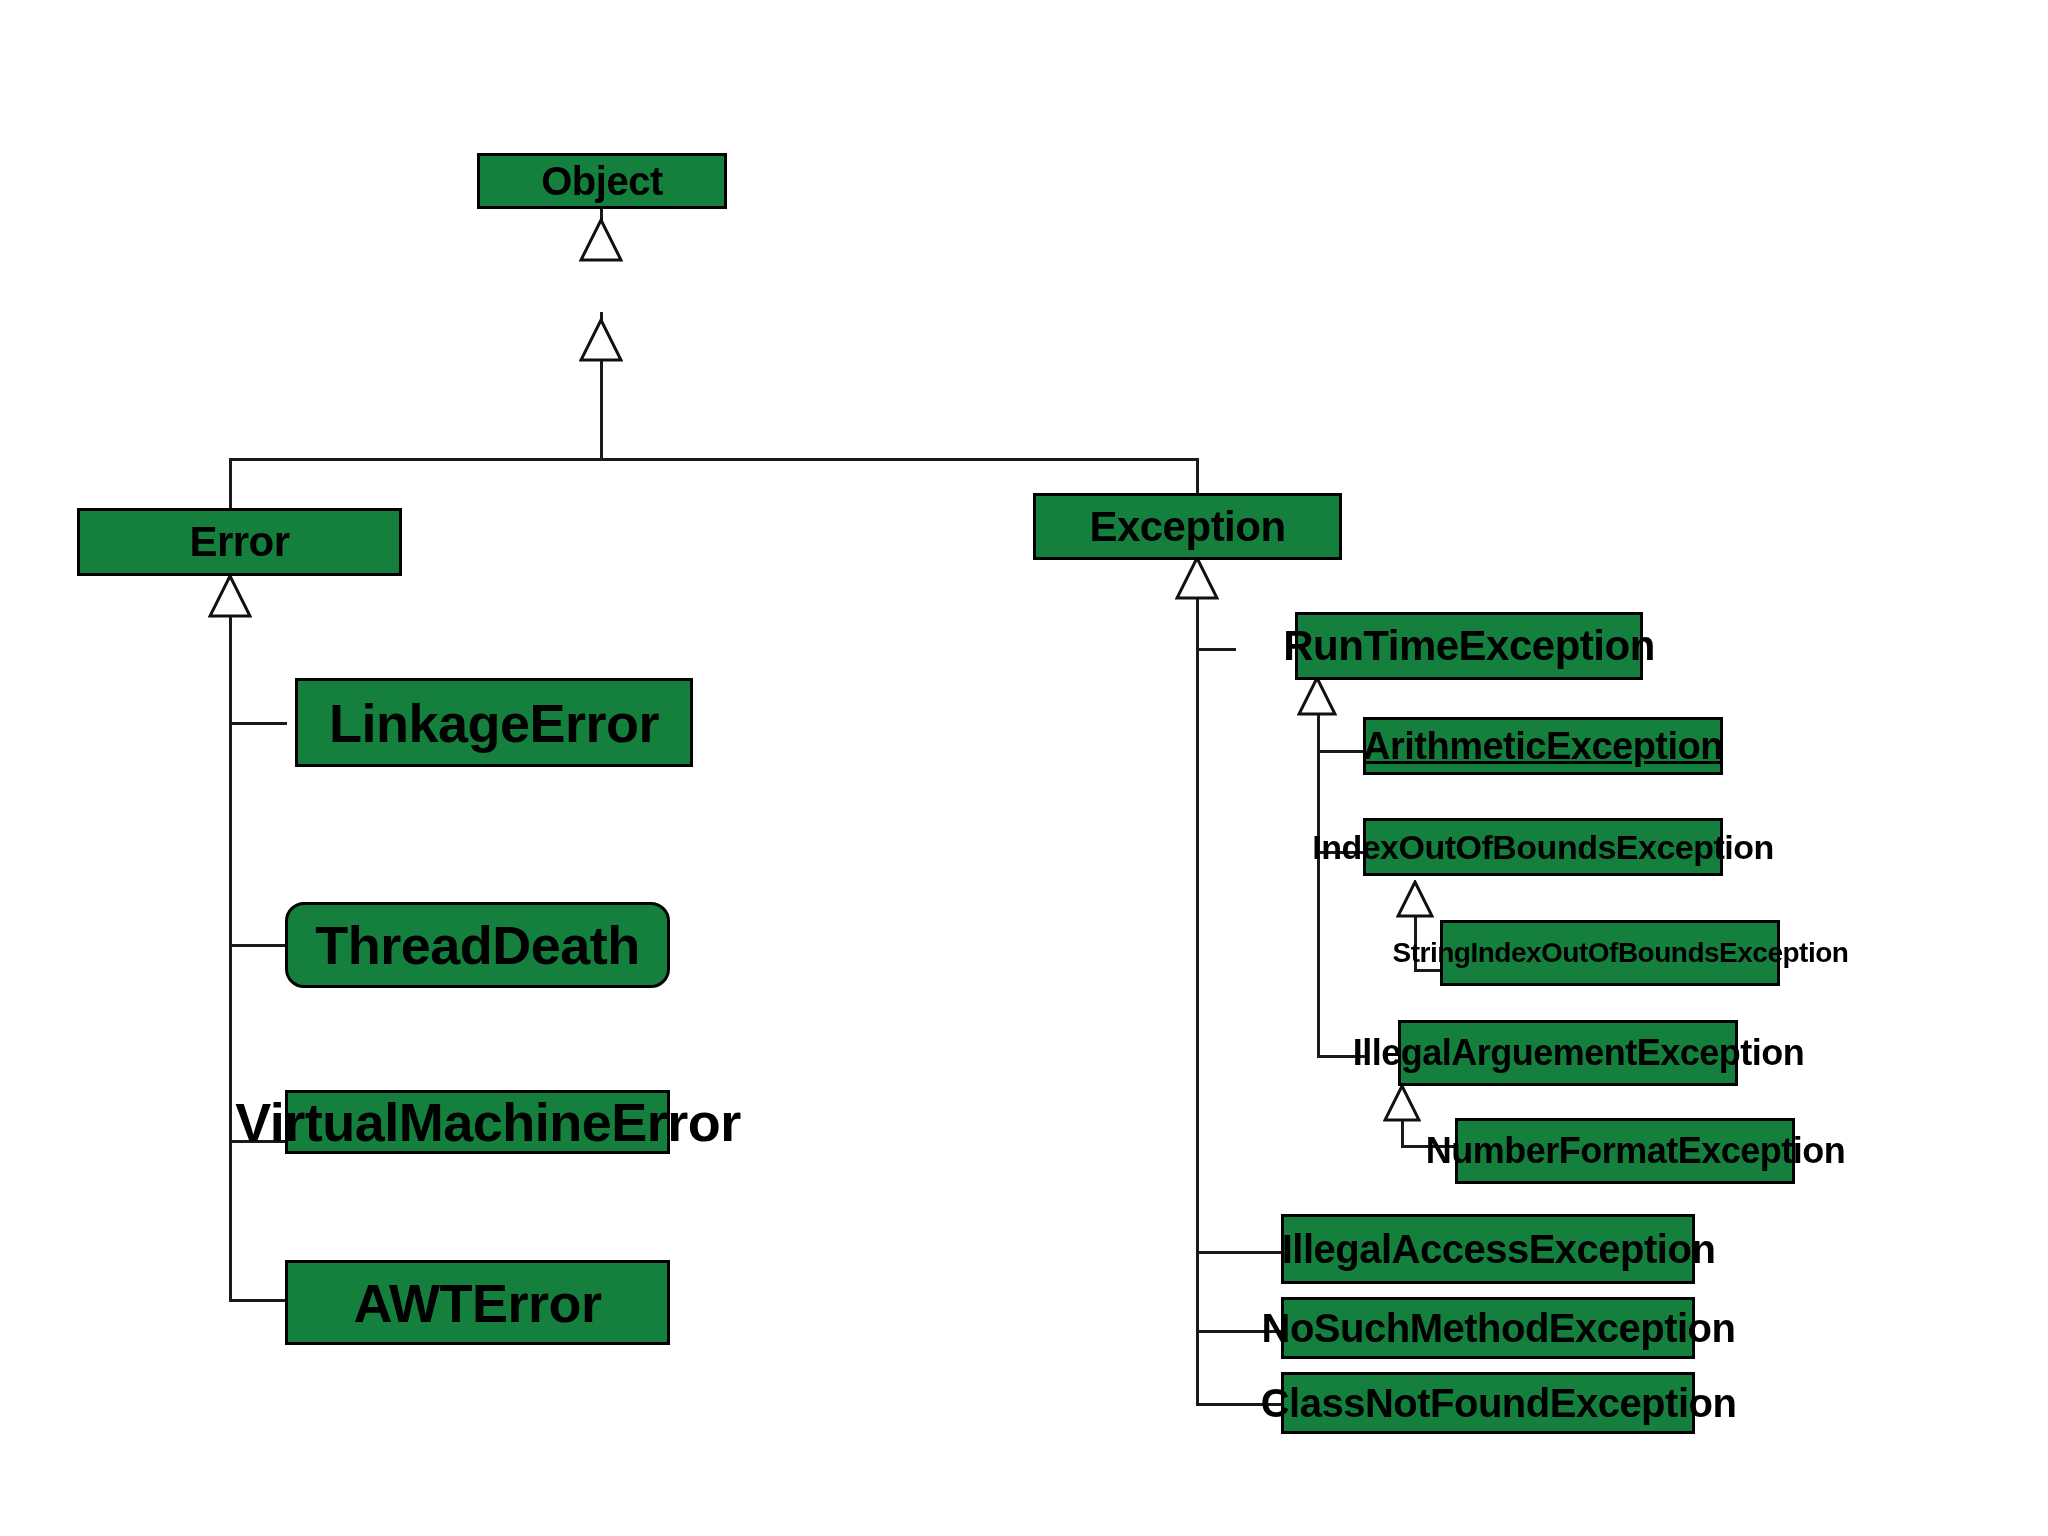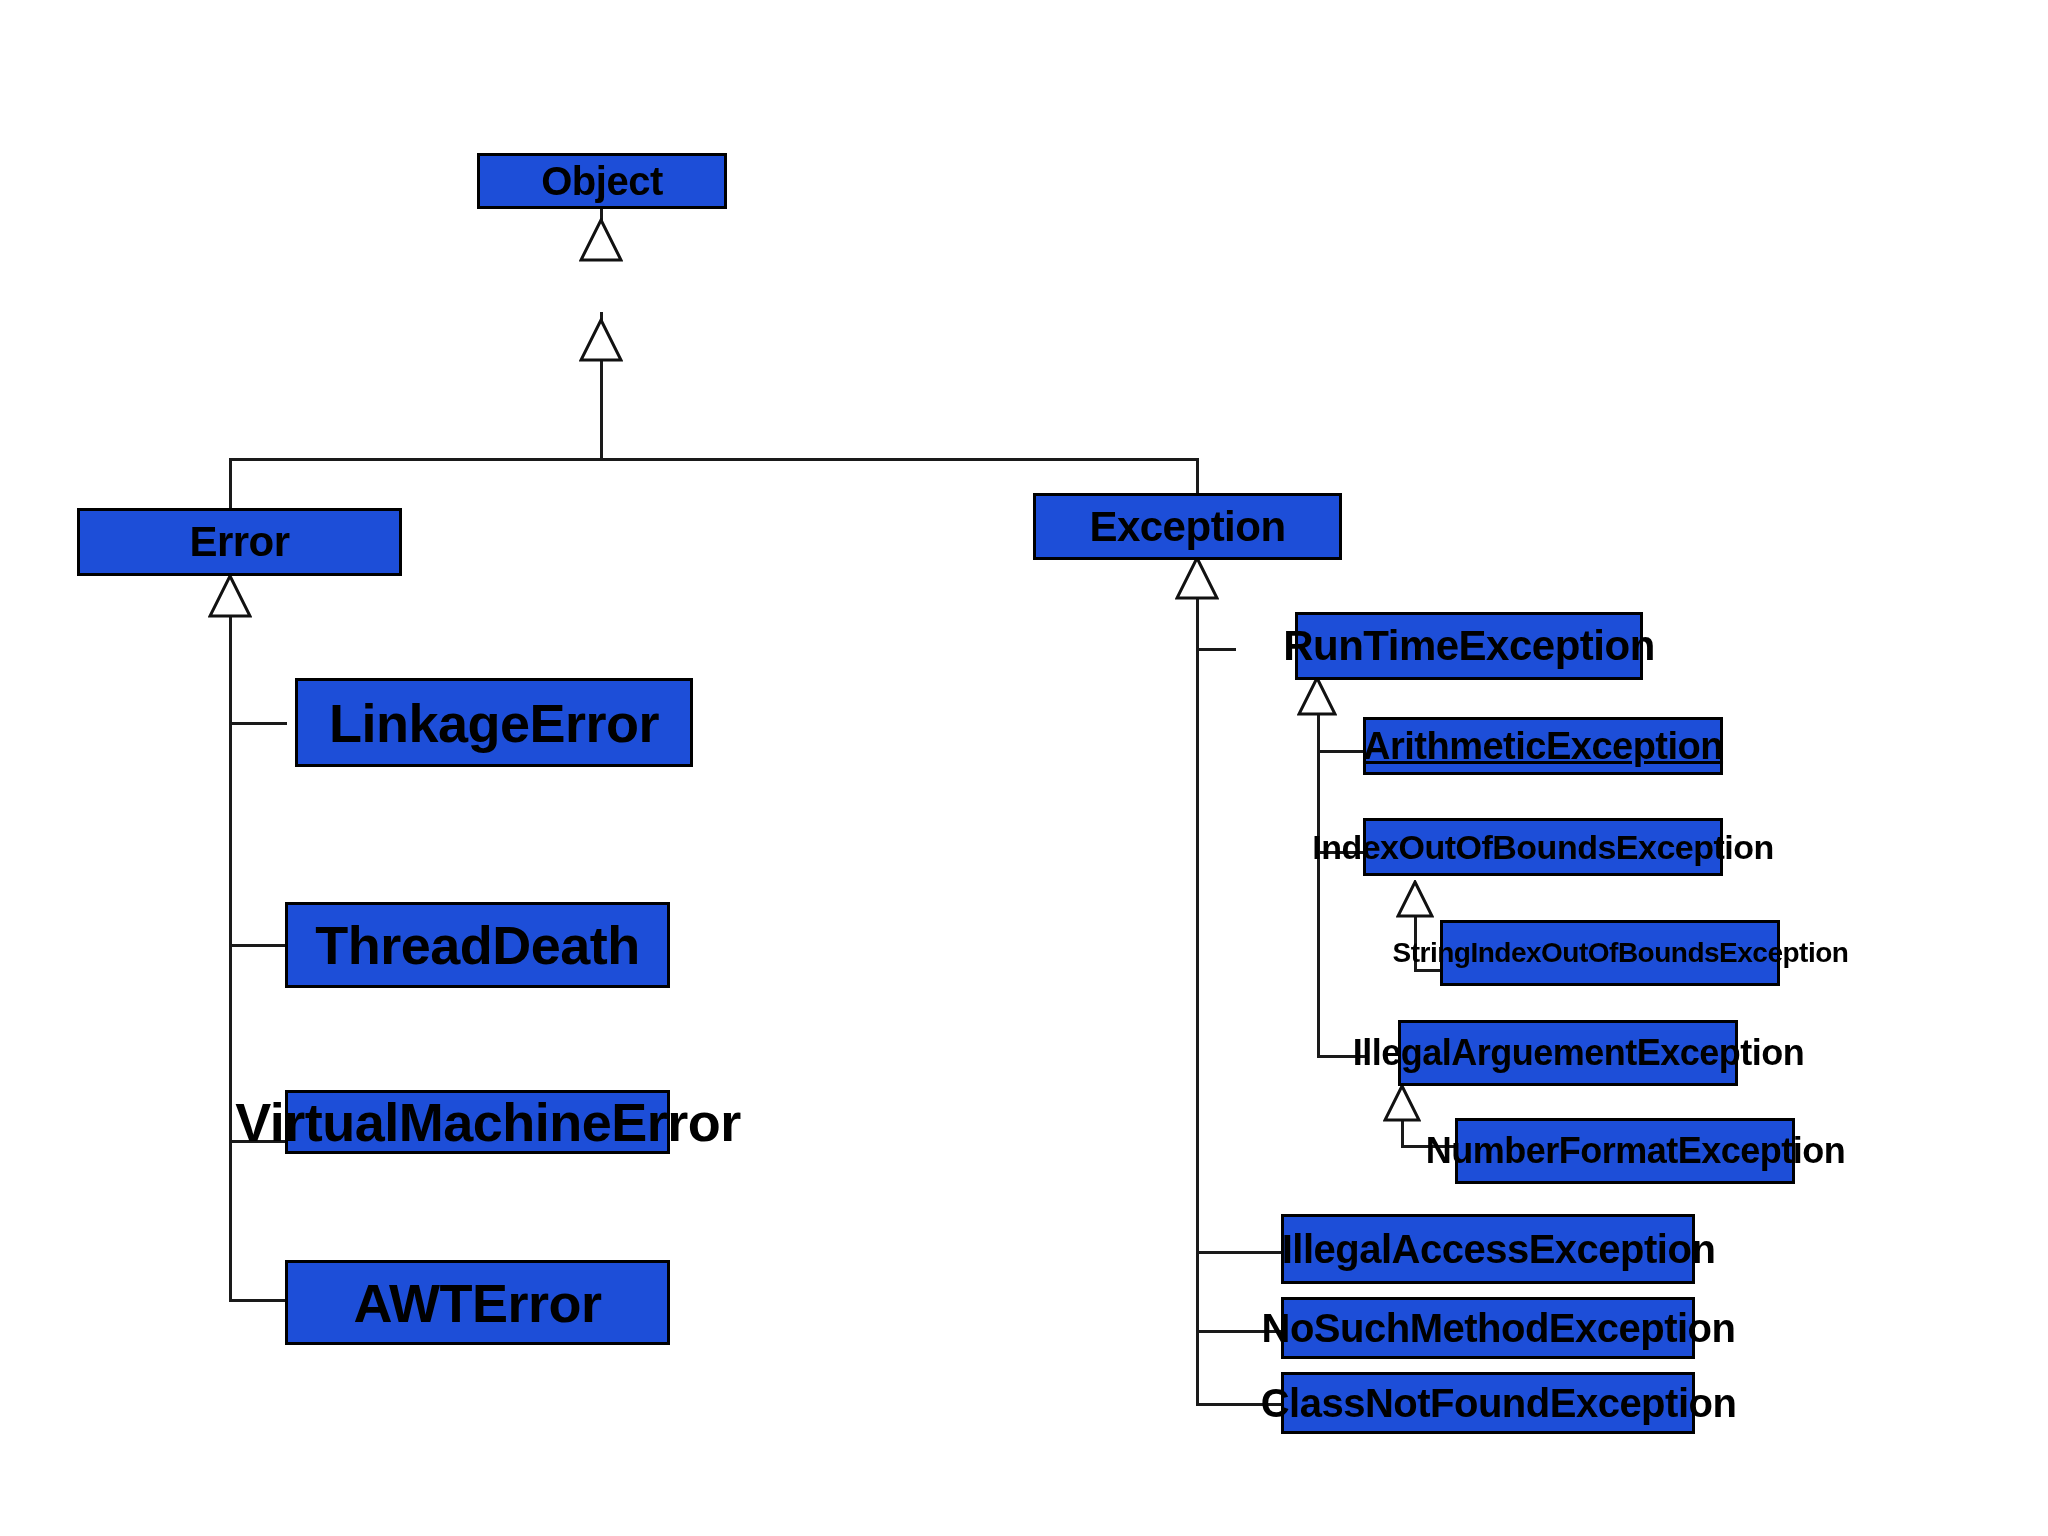--- a/index.html
+++ b/index.html
@@ -12,21 +12,21 @@
     width: 2048px;
     height: 1536px;
     background: #ffffff;
     overflow: hidden;
     font-family: "Liberation Sans", sans-serif;
   }
   
   .node {
     position: absolute;
     box-sizing: border-box;
-    background: #1d4ed8;
+    background: #15803d;
     border: 3px solid #000000;
     display: flex;
     align-items: center;
     justify-content: center;
     z-index: 5;
   }
   .node > .label {
     font-weight: bold;
     color: #000000;
     white-space: nowrap;
@@ -133,21 +133,21 @@
   </div>
 
   <div class="node" style="left:1033px; top:493px; width:309px; height:67px;">
     <span class="label" style="font-size:42px;">Exception</span>
   </div>
 
   <div class="node" style="left:295px; top:678px; width:398px; height:89px;">
     <span class="label" style="font-size:54px;">LinkageError</span>
   </div>
 
-  <div class="node" style="left:285px; top:902px; width:385px; height:86px;">
+  <div class="node" style="left:285px; top:902px; width:385px; height:86px;border-radius:19px;">
     <span class="label" style="font-size:54px;">ThreadDeath</span>
   </div>
 
   <div class="node overflow" style="left:285px; top:1090px; width:385px; height:64px;align-items:center;">
     <span class="label" style="font-size:54px;">VirtualMachineError</span>
   </div>
 
   <div class="node" style="left:285px; top:1260px; width:385px; height:85px;">
     <span class="label" style="font-size:54px;">AWTError</span>
   </div>

